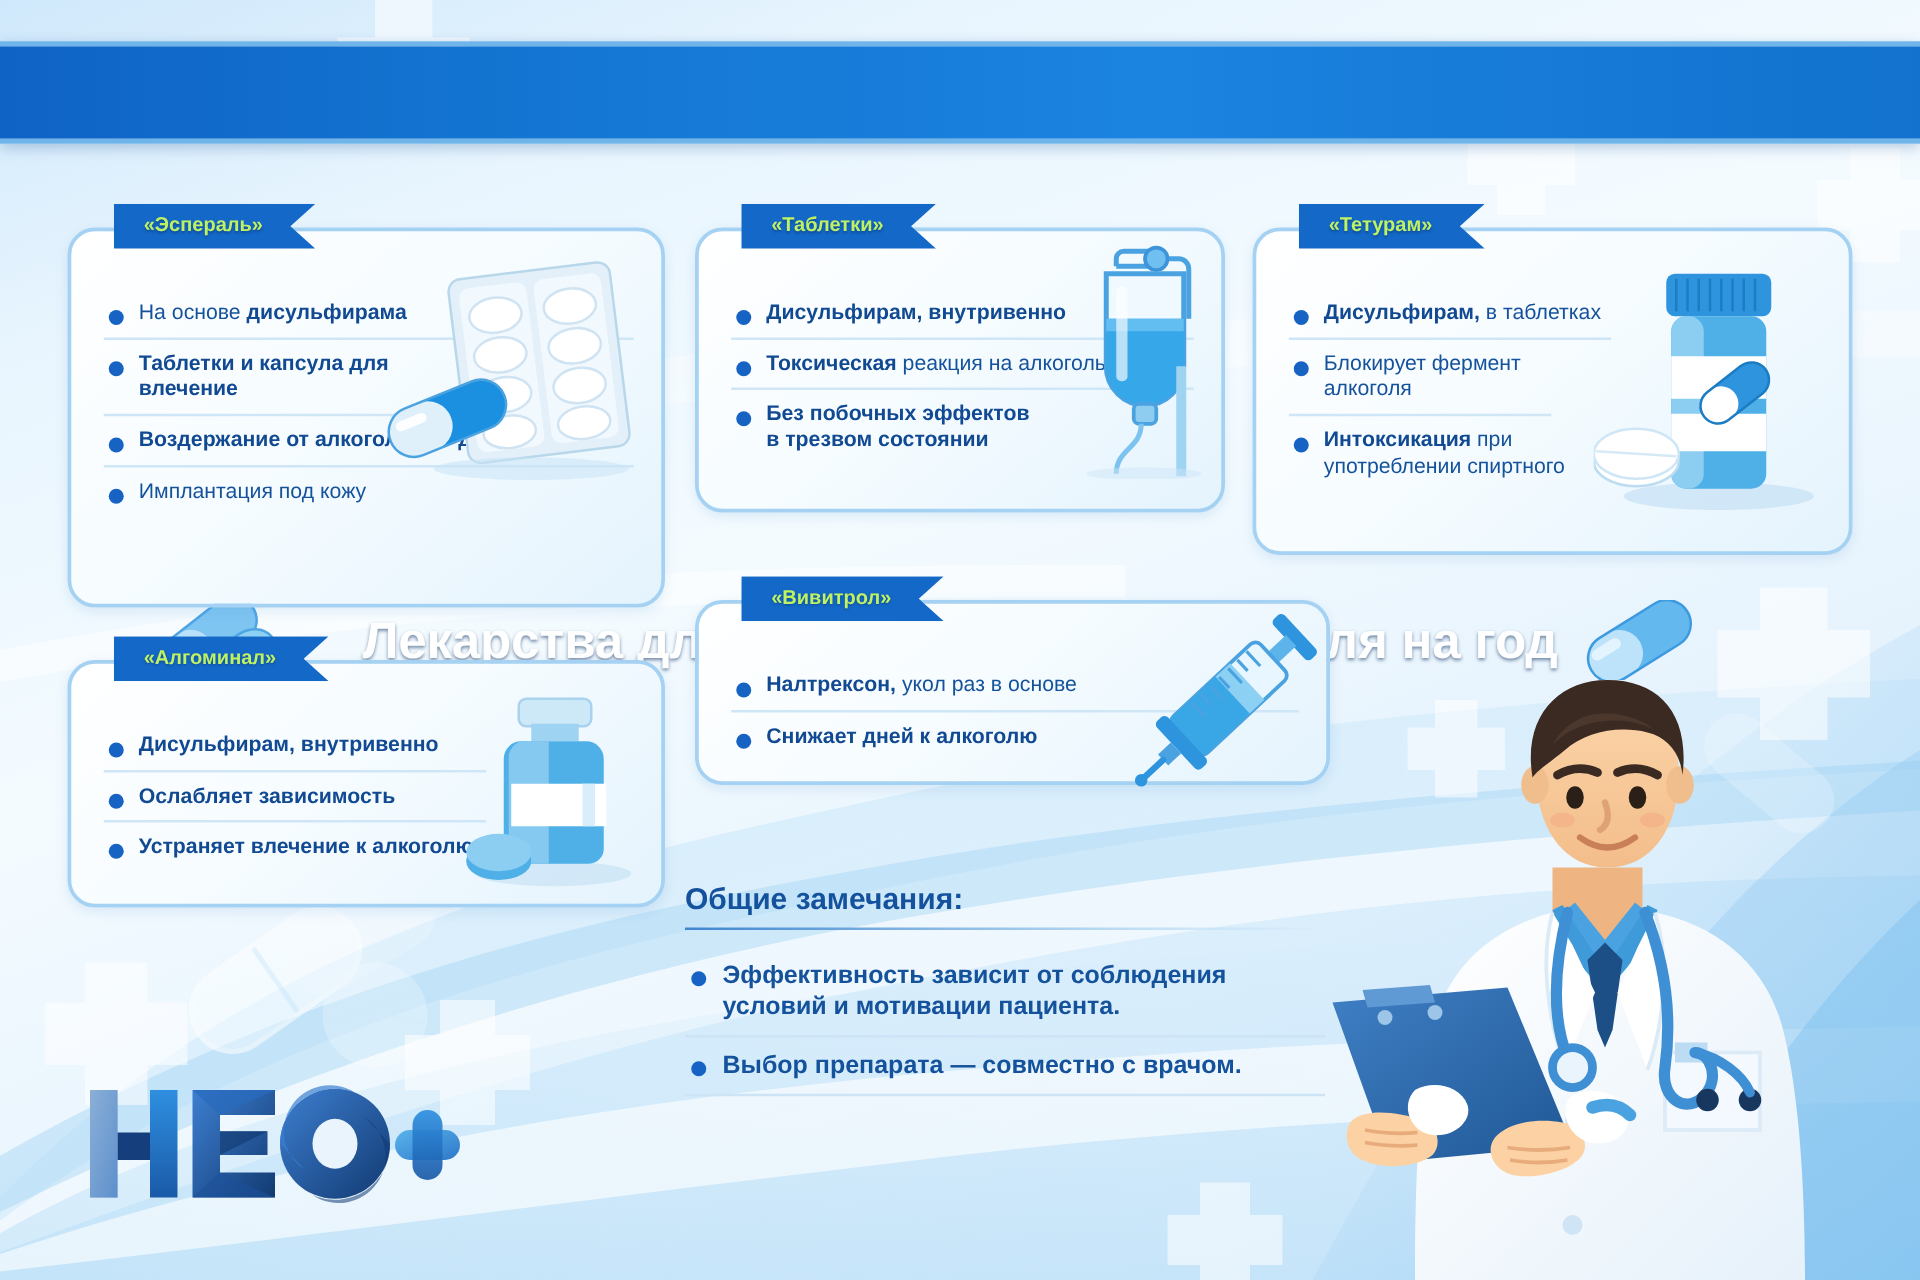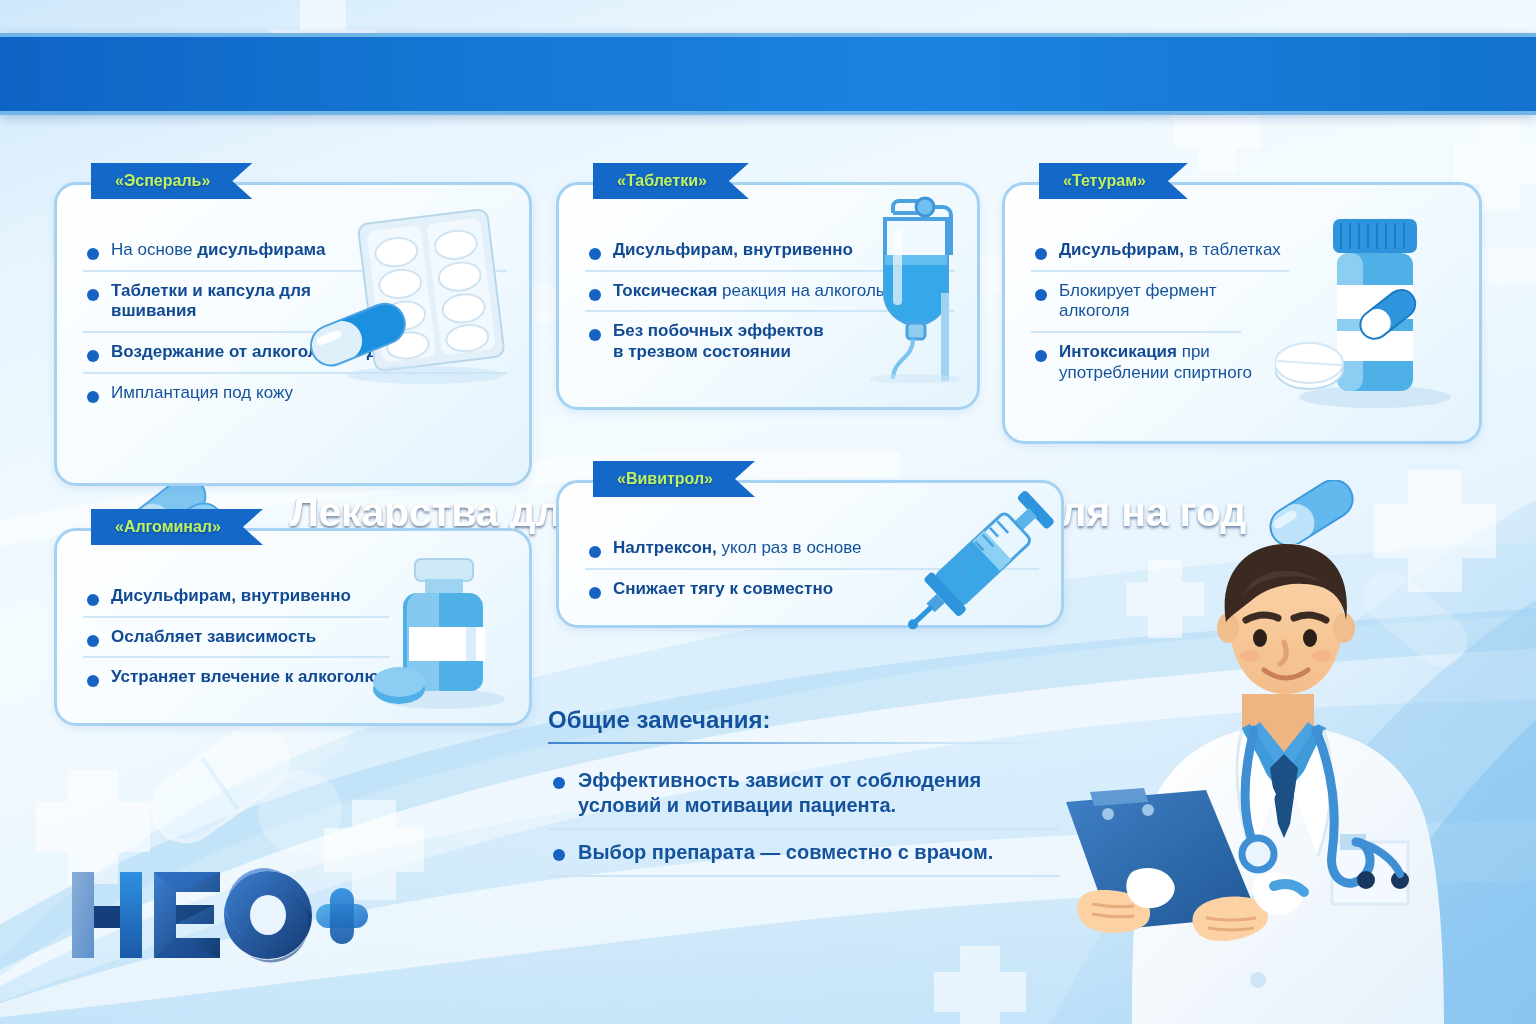--- a/index.html
+++ b/index.html
@@ -264,21 +264,21 @@
         <rect x="4" y="108" width="98" height="40" rx="20" fill="none" stroke="#4aa3e0" stroke-width="2"></rect>
       </g>
       <ellipse cx="120" cy="168" rx="78" ry="9" fill="#c9e3f5" opacity=".55"></ellipse>
     </svg>
 
     <div class="bullets">
       <div class="bullet-row">
         <div class="btext"><span>На основе </span><b>дисульфирама</b><span></span></div>
       </div>
       <div class="bullet-row" style="max-width:240px;">
-        <div class="btext bold"><span>Таблетки и капсула для вшивания</span></div>
+        <div class="btext bold"><span>Таблетки и капсула для влечение</span></div>
       </div>
       <div class="bullet-row">
         <div class="btext bold"><span>Воздержание от алкоголя 5~7 дней до начала</span></div>
       </div>
       <div class="bullet-row">
         <div class="btext"><span>Имплантация под кожу</span></div>
       </div>
     </div>
   </div>
 
@@ -381,21 +381,21 @@
         <path d="M94,154 L94,176" stroke="#2d94dd" stroke-width="5" stroke-linecap="round"></path>
         <circle cx="94" cy="178" r="5" fill="#2d94dd"></circle>
       </g>
     </svg>
 
     <div class="bullets">
       <div class="bullet-row">
         <div class="btext"><b>Налтрексон,</b><span> укол раз в основе</span></div>
       </div>
       <div class="bullet-row">
-        <div class="btext bold"><span>Снижает тягу к совместно</span></div>
+        <div class="btext bold"><span>Снижает дней к алкоголю</span></div>
       </div>
     </div>
   </div>
 
   <div class="card" style="left:54px; top:528px; width:478px; height:198px;">
     <div class="ribbon">«Алгоминал»</div>
 
     <svg class="illu" style="right:16px; top:20px;" width="150" height="160" viewBox="0 0 150 160">
       <ellipse cx="80" cy="148" rx="62" ry="10" fill="#c3e0f4" opacity=".6"></ellipse>
       <rect x="52" y="8" width="58" height="22" rx="6" fill="#cde9f8" stroke="#a8d2ee" stroke-width="2"></rect>

